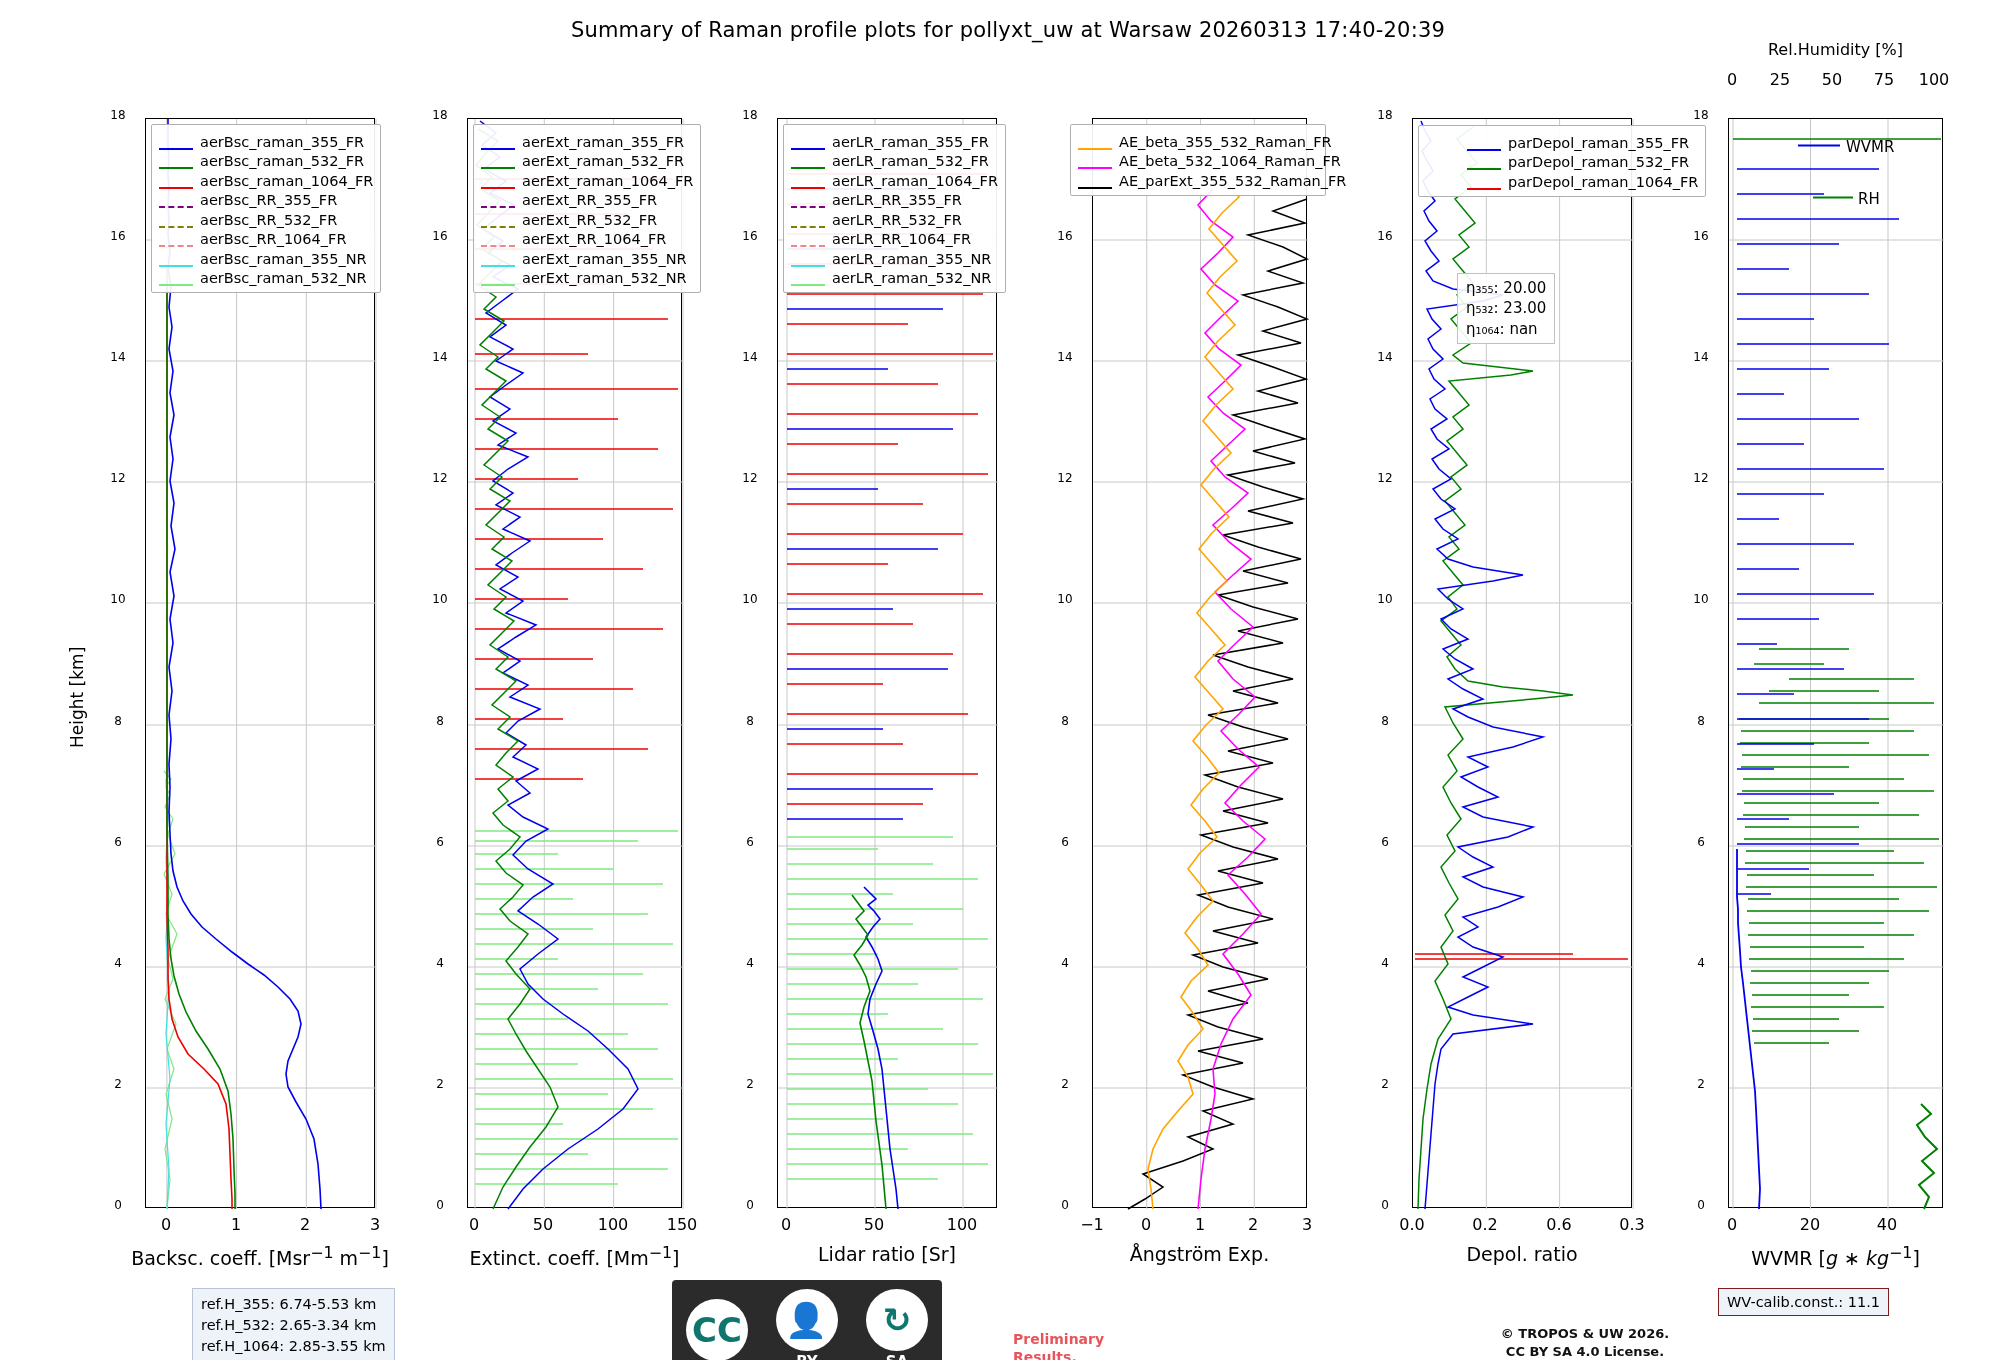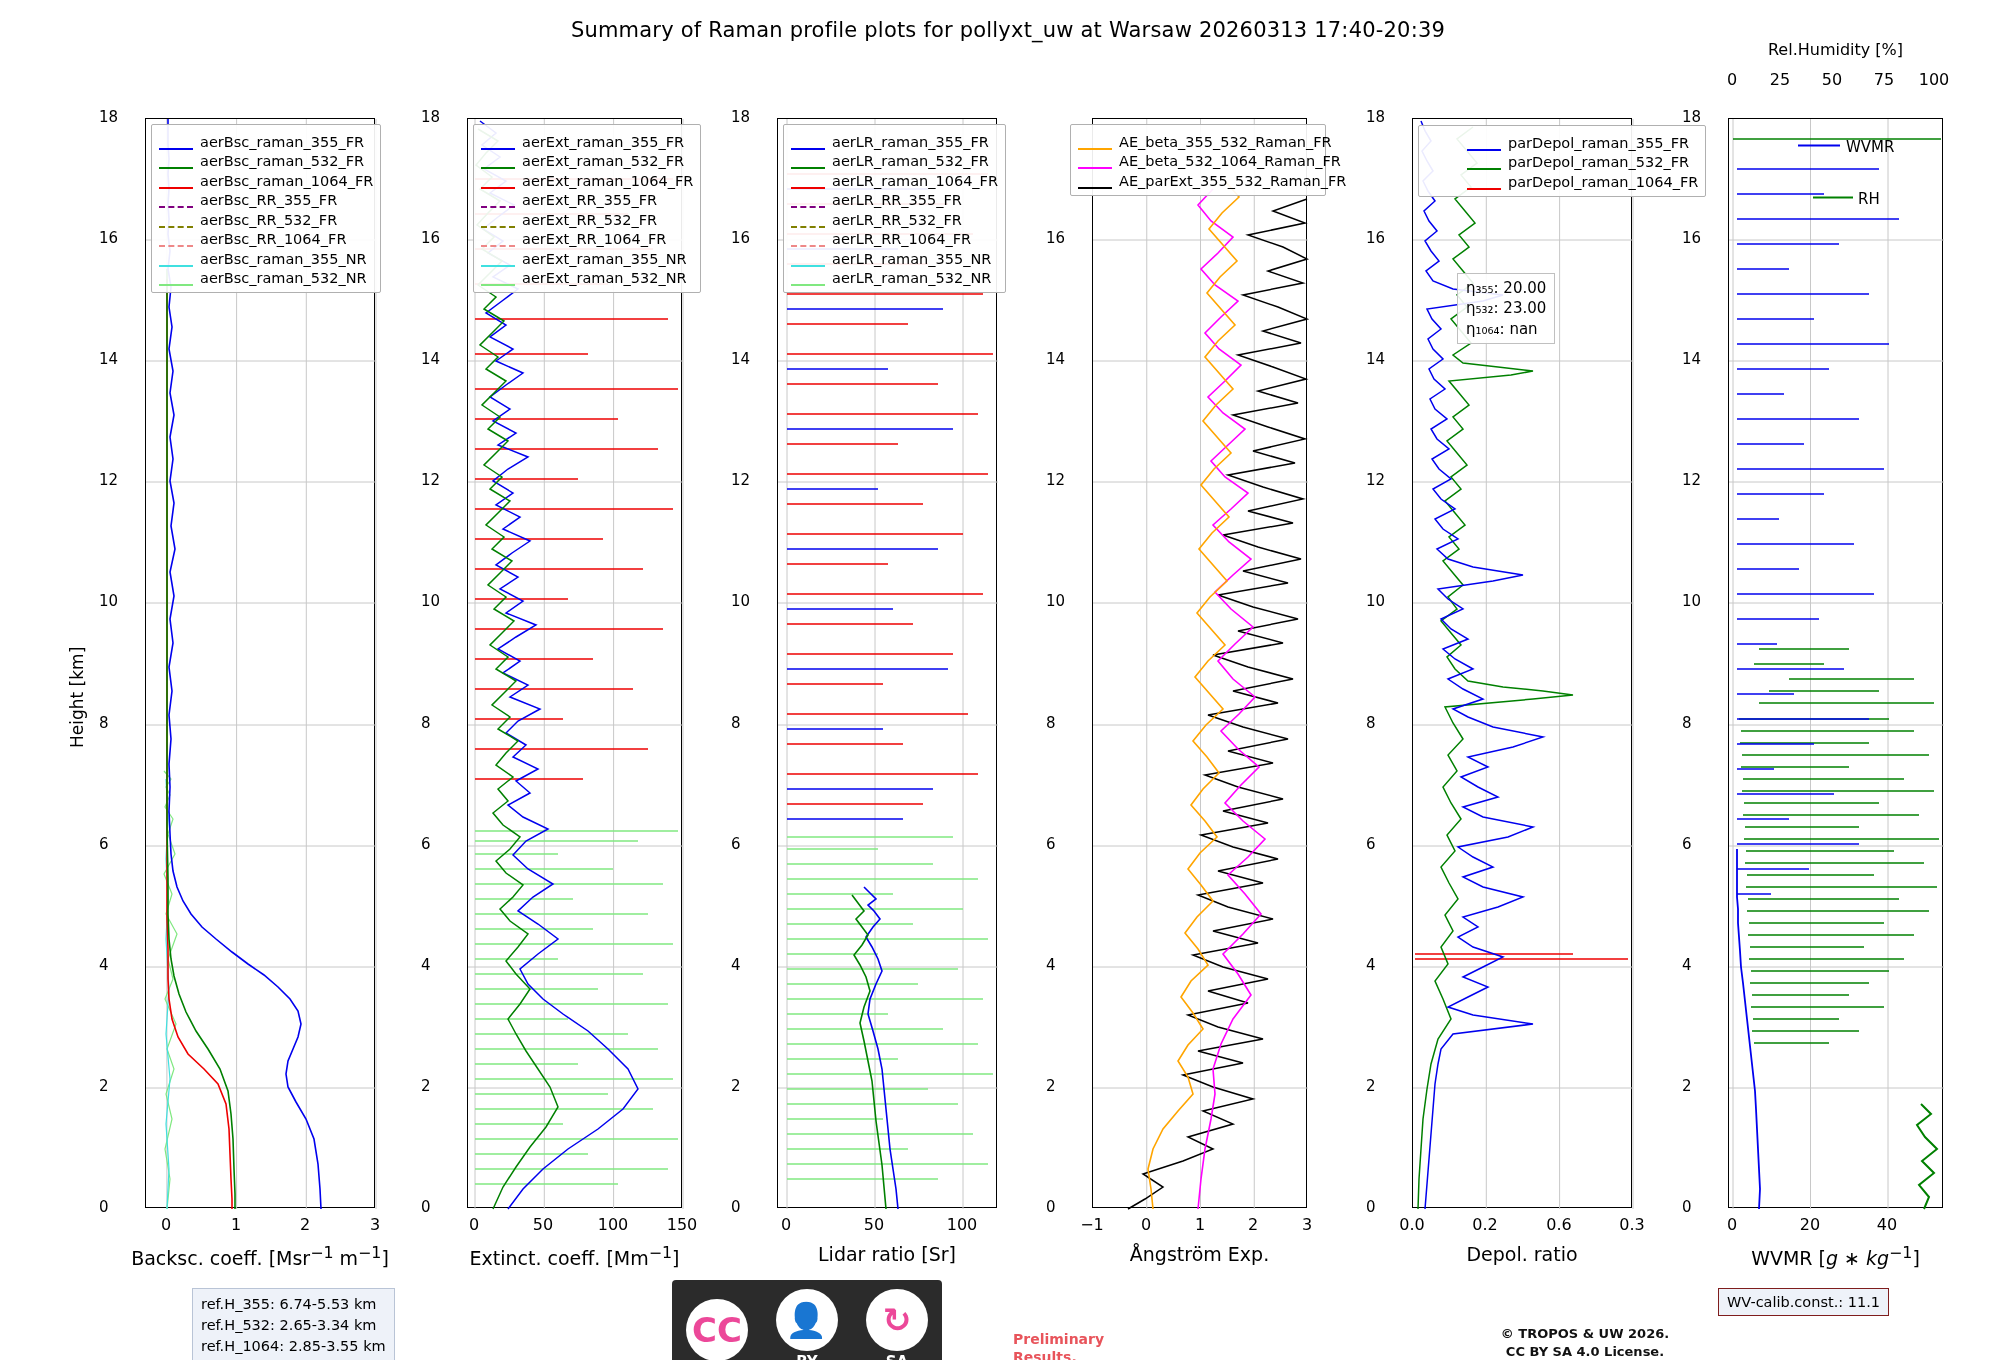--- a/index.html
+++ b/index.html
@@ -2,32 +2,32 @@
 <html><head>
 <meta charset="utf-8">
 <style>
   html,body{margin:0;padding:0;background:#ffffff;}
   body{width:2000px;height:1360px;position:relative;font-family:"DejaVu Sans","Liberation Sans",sans-serif;color:#000;}
   .title{position:absolute;top:18px;left:0;width:2000px;text-align:center;font-size:21px;letter-spacing:.2px;margin-left:8px;}
   .panel{position:absolute;top:118px;height:1090px;}
   .plotbox{position:absolute;left:0;top:0;border:1.4px solid #000;background:#fff;box-sizing:border-box;}
   .ylabel{position:absolute;transform:rotate(-90deg);transform-origin:left top;font-size:17px;white-space:nowrap;}
   .xlabel{position:absolute;font-size:19px;text-align:center;white-space:nowrap;}
-  .ytick{position:absolute;font-size:15px;text-align:left;white-space:nowrap;}
+  .ytick{position:absolute;font-size:12px;text-align:center;white-space:nowrap;}
   .xtick{position:absolute;font-size:16px;text-align:center;white-space:nowrap;}
   .legend{position:absolute;border:1px solid #b0b0b0;background:rgba(255,255,255,0.92);padding:5px 7px 6px 7px;font-size:14.5px;border-radius:2px;z-index:6;}
   .legend .row{display:flex;align-items:flex-end;height:19.5px;white-space:nowrap;}
   .legend .swatch{width:34px;height:0;border-top-width:2.2px;border-top-style:solid;margin-right:7px;flex:0 0 34px;}
   .etabox{position:absolute;border:1px solid #c0c0c0;background:rgba(255,255,255,0.9);font-size:15px;padding:4px 8px;line-height:1.35;z-index:6;}
   .refbox{position:absolute;border:1px solid #b9c4d6;background:#eef2f9;font-size:14.5px;padding:5px 8px;line-height:1.45;}
   .wvbox{position:absolute;border:1px solid #7f1d1d;background:#eef2f9;font-size:14.5px;padding:5px 8px;}
   .prelim{position:absolute;color:#e8545b;font-size:14px;font-weight:bold;line-height:1.3;}
   .tropos{position:absolute;color:#111;font-size:13px;font-weight:bold;text-align:center;line-height:1.35;}
   .cc{position:absolute;width:270px;height:100px;background:#2b2b2b;border-radius:4px;display:flex;align-items:center;justify-content:space-around;}
-  .cc .circ{width:62px;height:62px;border-radius:50%;background:#fff;color:#ec4899;display:flex;align-items:center;justify-content:center;font-size:34px;font-weight:bold;}
+  .cc .circ{width:62px;height:62px;border-radius:50%;background:#fff;color:#0f766e;display:flex;align-items:center;justify-content:center;font-size:34px;font-weight:bold;}
   .cc .ccwrap{display:flex;flex-direction:column;align-items:center;}
   .cc .cclab{color:#fff;font-size:15px;font-weight:bold;margin-top:2px;}
   .inlinelab{position:absolute;font-size:15px;}
   .topax{position:absolute;font-size:16px;text-align:center;white-space:nowrap;}
   svg{position:absolute;left:0;top:0;overflow:visible;}
 </style>
 </head>
 <body>
 
 <div class="title">Summary of Raman profile plots for pollyxt_uw at Warsaw 20260313 17:40-20:39</div>

